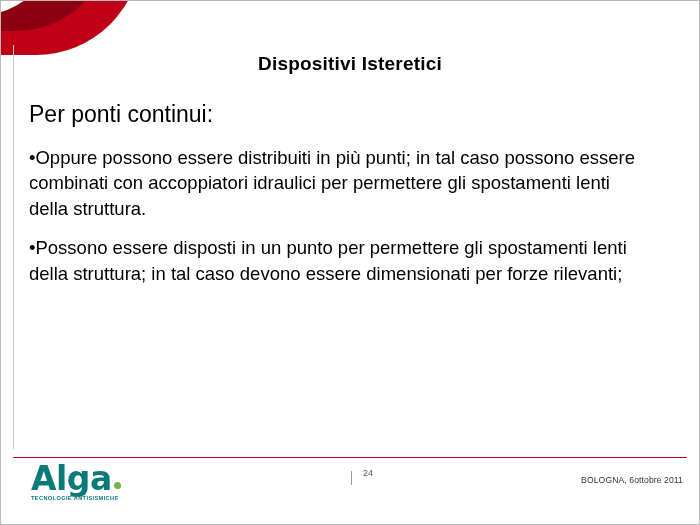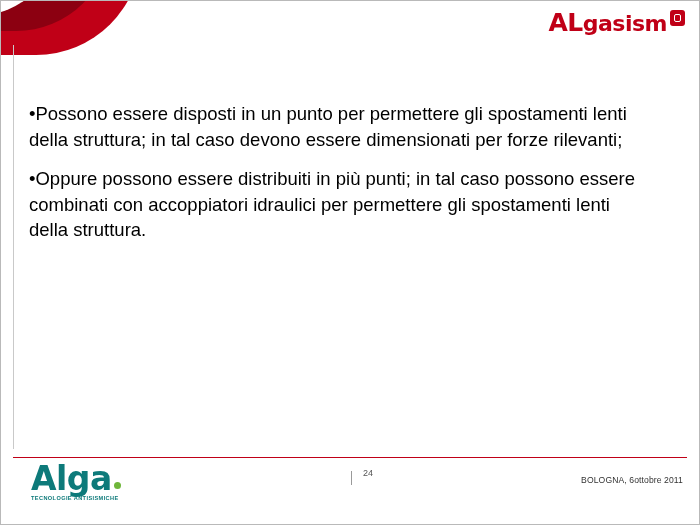--- a/index.html
+++ b/index.html
@@ -226,29 +226,27 @@
 <div class="slide">
 
   <div class="corner-wrap">
     <div class="corner-red"></div>
     <div class="corner-dark"></div>
     <div class="corner-white"></div>
   </div>
 
   <div class="left-rule"></div>
 
-  <div class="brand">
-    <div class="brand-text"><span>AL</span><span class="lower">gasism</span></div>
-    <div class="brand-mark"></div>
-  </div>
-
+
+  <div class="title">Dispositivi Isteretici</div>
 
   <div class="body">
+    <p class="lead">Per ponti continui:</p>
+    <p class="para">•Oppure possono essere distribuiti in più punti; in tal caso possono essere combinati con accoppiatori idraulici per permettere gli spostamenti lenti della struttura.</p>
     <p class="para">•Possono essere disposti in un punto per permettere gli spostamenti lenti della struttura; in tal caso devono essere dimensionati per forze rilevanti;</p>
-    <p class="para">•Oppure possono essere distribuiti in più punti; in tal caso possono essere combinati con accoppiatori idraulici per permettere gli spostamenti lenti della struttura.</p>
   </div>
 
   <div class="footer-rule"></div>
 
   <div class="footer">
     <div class="foot-logo">
       <div class="foot-logo-main"><span>Alga</span><span class="foot-logo-dot"></span></div>
       <div class="foot-logo-sub">TECNOLOGIE ANTISISMICHE</div>
     </div>
     <div class="page-tick"></div>

